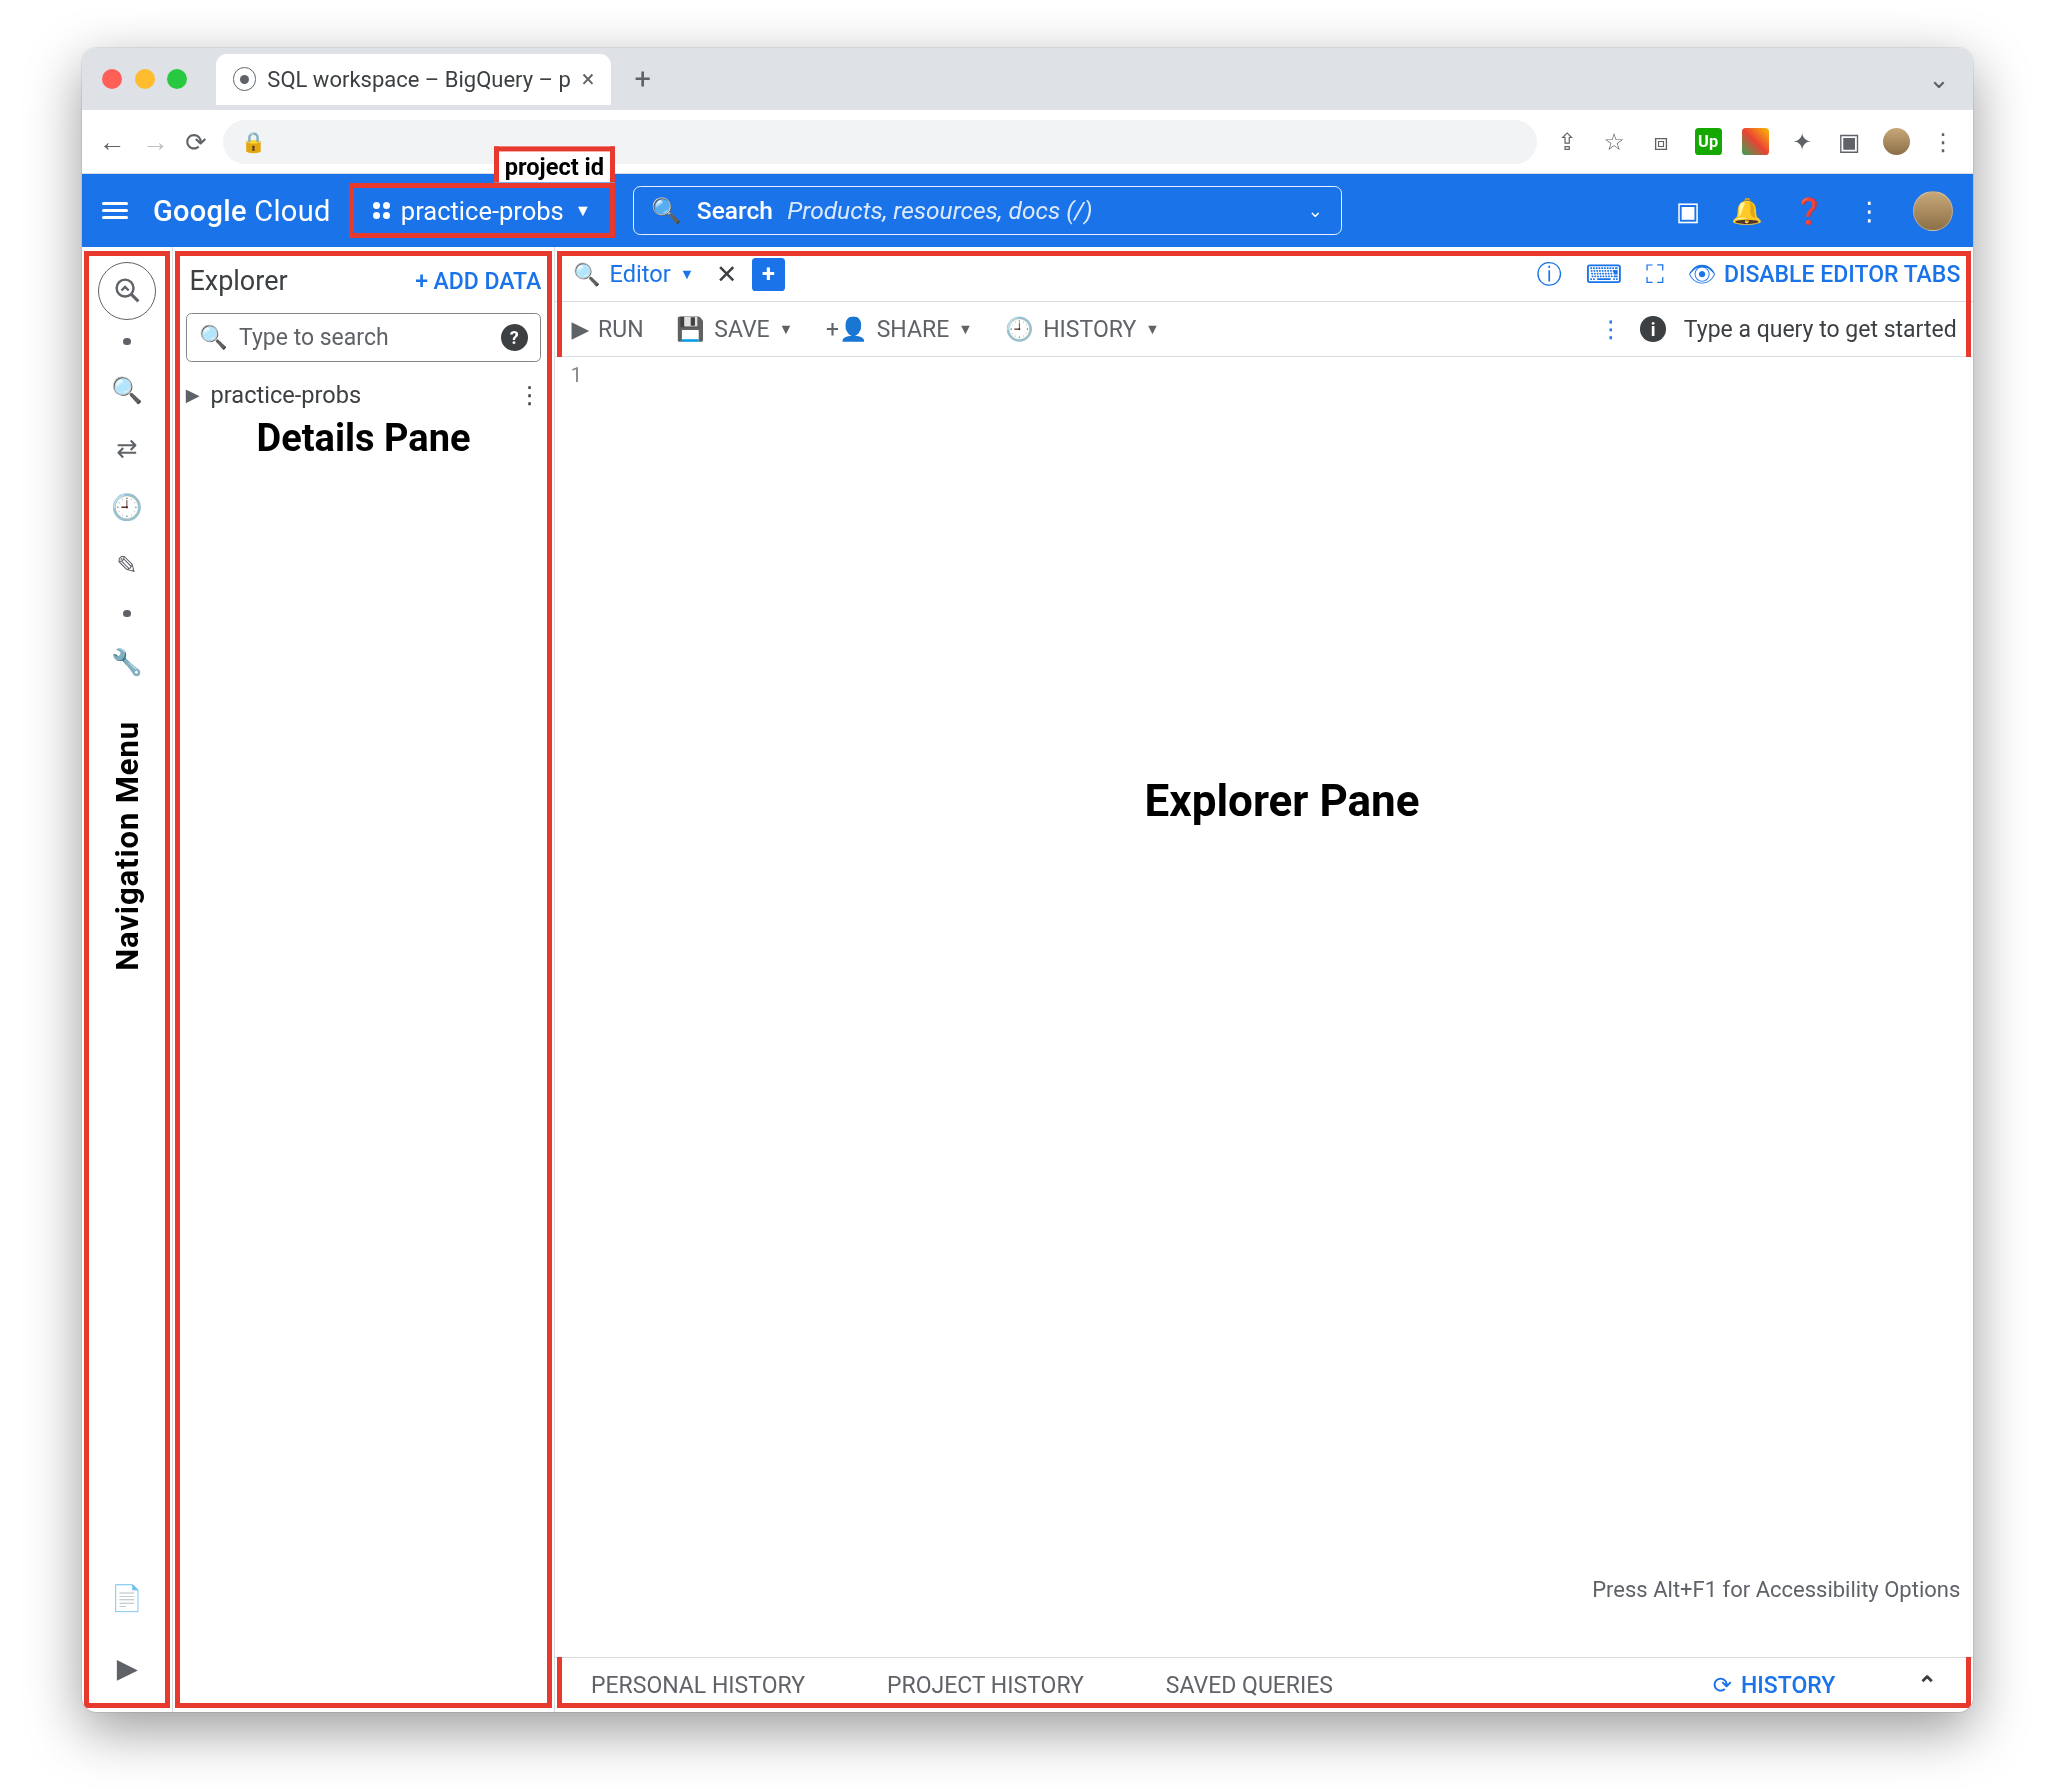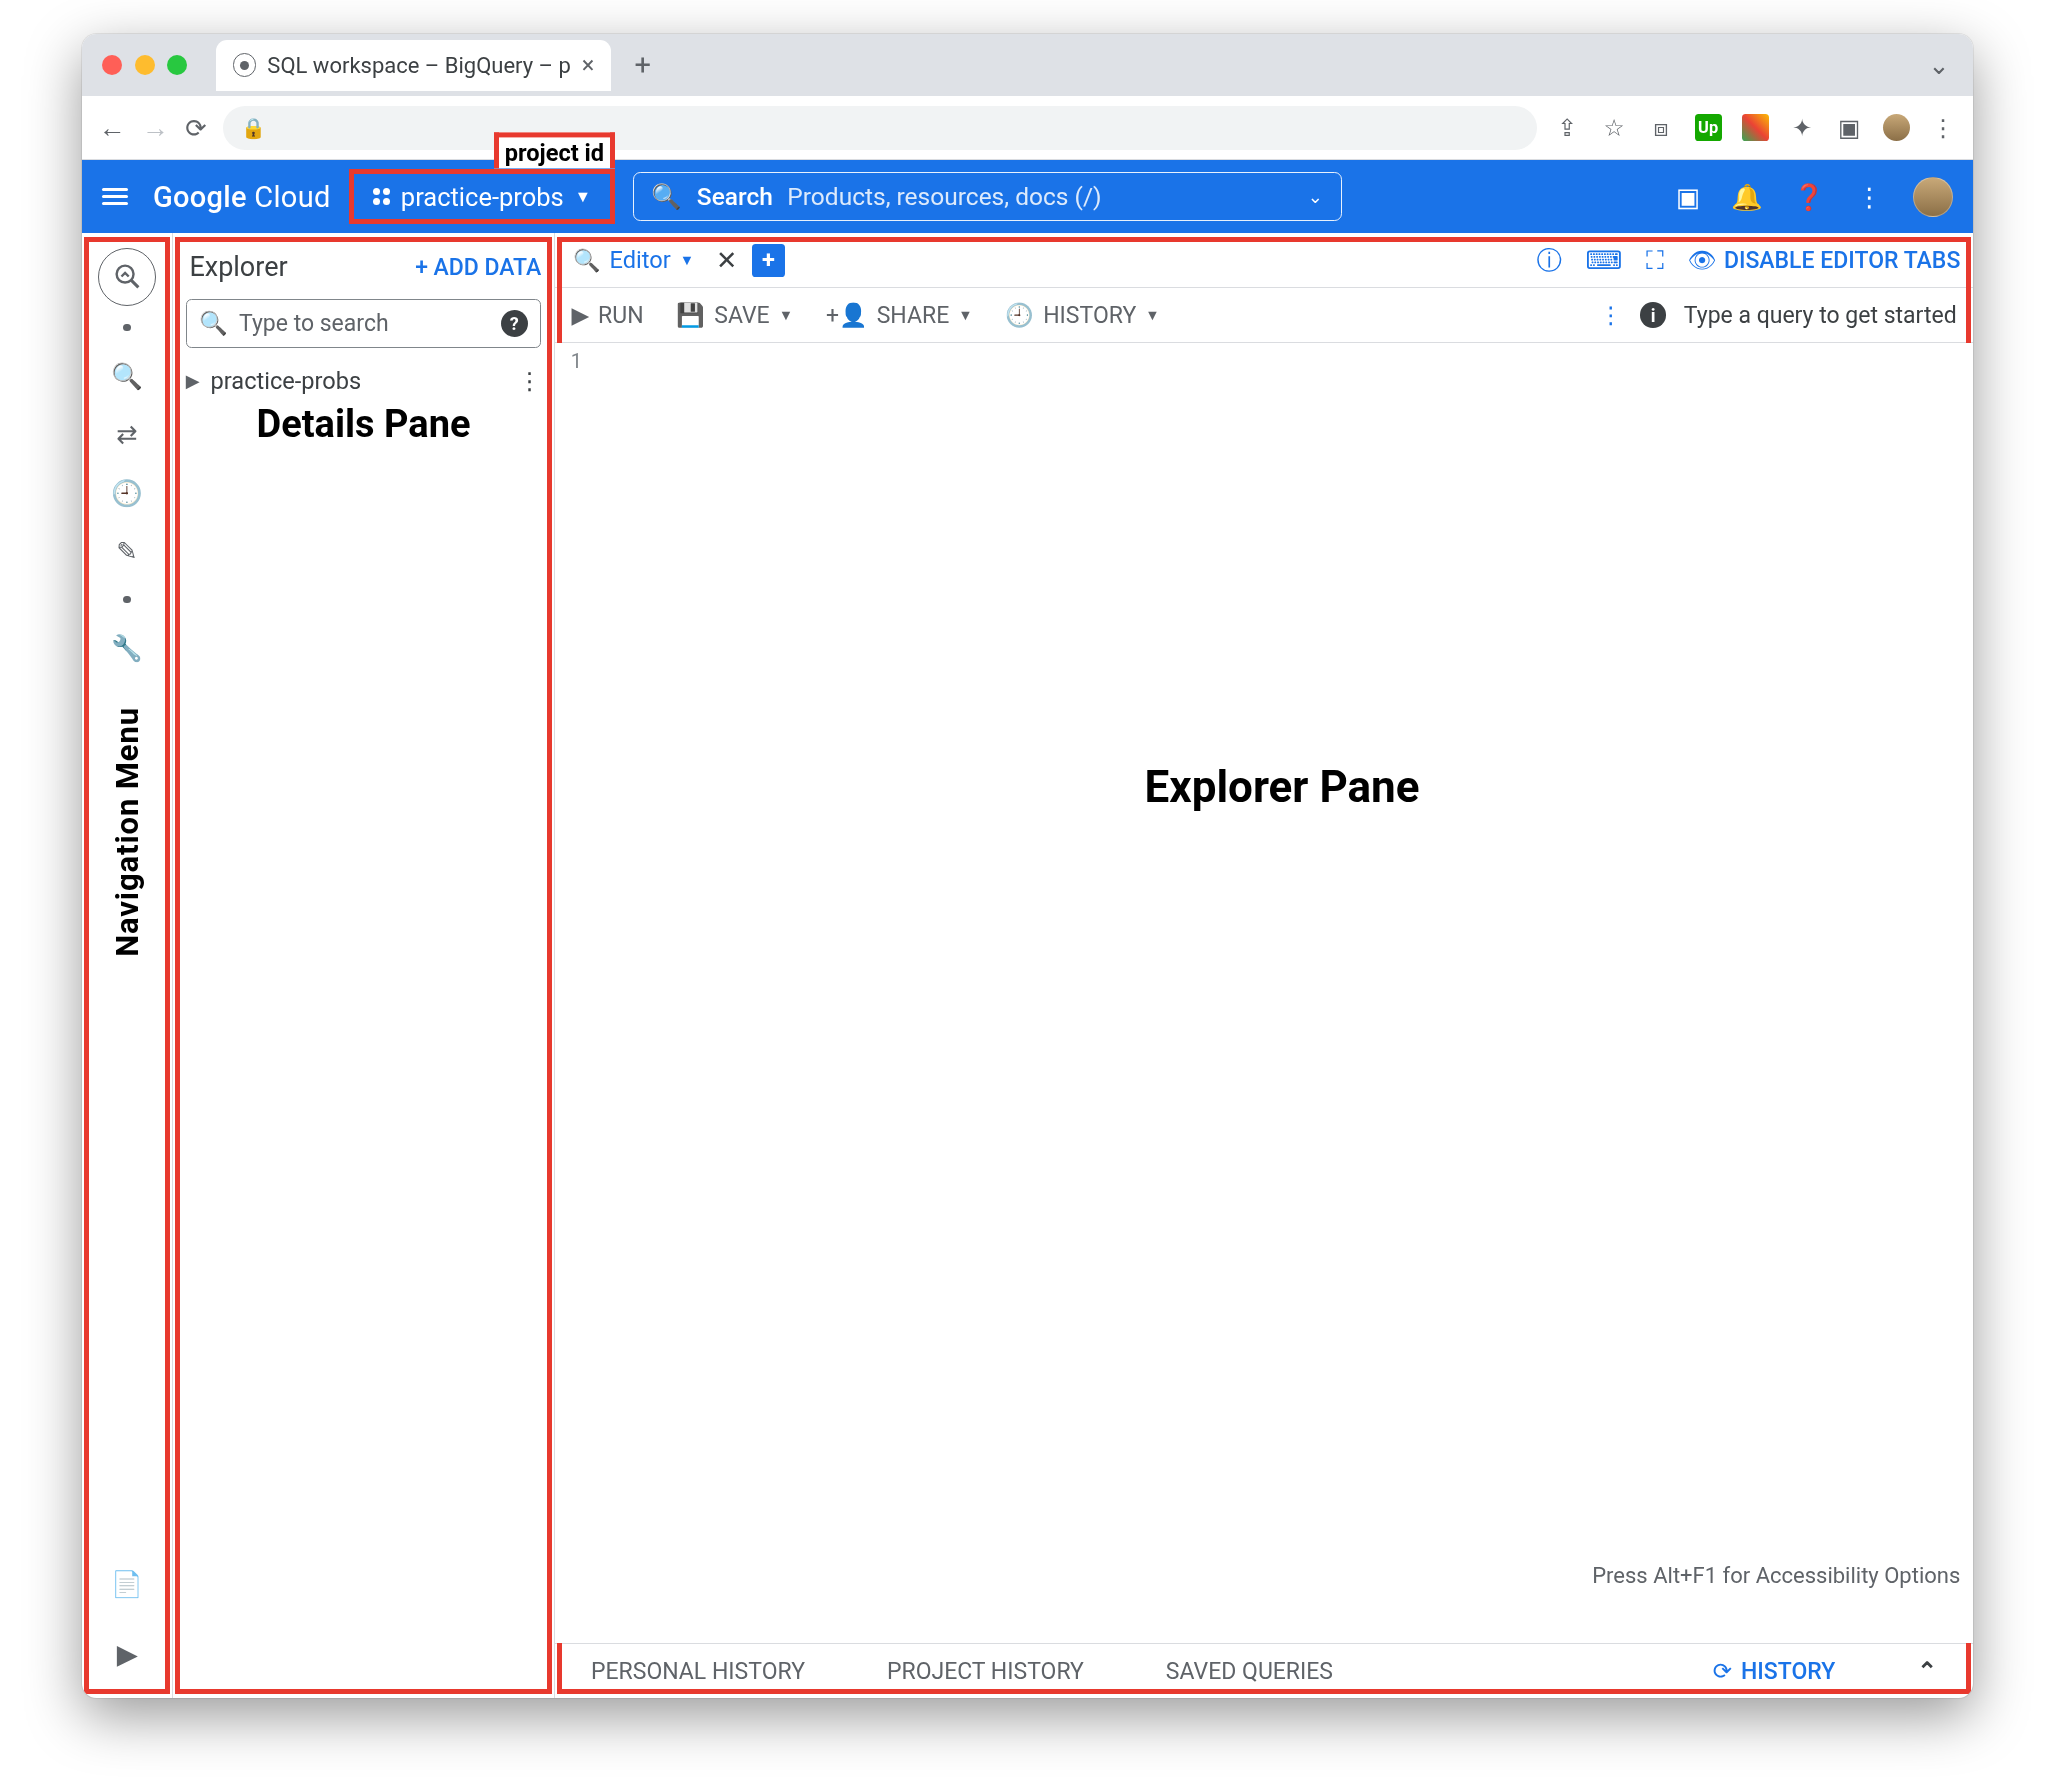--- a/index.html
+++ b/index.html
@@ -6,21 +6,21 @@
   body {
     font-family: -apple-system, BlinkMacSystemFont, "Segoe UI", Roboto, Arial, sans-serif;
     background: #fff;
     width: 2060px;
     height: 1789px;
     position: relative;
     overflow: hidden;
   }
   .window {
     position: absolute;
-    top: 34px; left: 82px;
+    top: 48px; left: 82px;
     width: 1891px; height: 1664px;
     background: #fff;
     border-radius: 14.5px;
     box-shadow: 0 18px 55px rgba(0,0,0,0.4), 0 0 0 0.9px rgba(0,0,0,0.08);
     overflow: hidden;
     display: flex;
     flex-direction: column;
   }
   
   .tabstrip {
@@ -73,21 +73,21 @@
   .proj-selector .dots{display:grid;grid-template-columns:1fr 1fr;gap:2.7px;}
   .proj-selector .dots span{width:7.3px;height:7.3px;background:#fff;border-radius:50%;}
   .proj-selector .dd{font-size:16.4px;}
   .proj-highlight{position:absolute;inset:-5.5px -7.3px;border:5.5px solid #e8392e;pointer-events:none;}
   .proj-label{position:absolute;top:-5.5px;right:-7.3px;transform:translateY(-100%);background:#fff;color:#000;font-weight:700;font-size:23.6px;padding:1.8px 5.5px;border:5.5px solid #e8392e;border-bottom:none;}
   .search-pill{
     flex:0 0 709px;height:49px;border:1.4px solid rgba(255,255,255,.9);border-radius:7.3px;
     display:flex;align-items:center;padding:0 18px;gap:14.5px;font-size:24.5px;color:#fff;
   }
   .search-pill .slabel{font-weight:500;}
-  .search-pill .splch{color:rgba(255,255,255,.85);}
+  .search-pill .splch{color:rgba(255,255,255,.85);font-style:italic;}
   .search-pill .sdd{margin-left:auto;font-size:18px;}
   .hdr-icons{margin-left:auto;display:flex;gap:31px;align-items:center;}
   .hdr-icons .ic{font-size:25.5px;color:#fff;}
   .avatar-hdr{width:40px;height:40px;border-radius:50%;background:linear-gradient(#c8a878,#8b6f47);border:1.8px solid rgba(255,255,255,.3);}
   
   .main{flex:1;display:flex;min-height:0;}
   .navcol{
     width:91px;border-right:0.9px solid #dadce0;display:flex;flex-direction:column;align-items:center;padding-top:14.5px;gap:5.5px;position:relative;
   }
   .nav-highlight{position:absolute;inset:3.6px 1.8px 3.6px 1.8px;border:5.5px solid #e8392e;pointer-events:none;}

